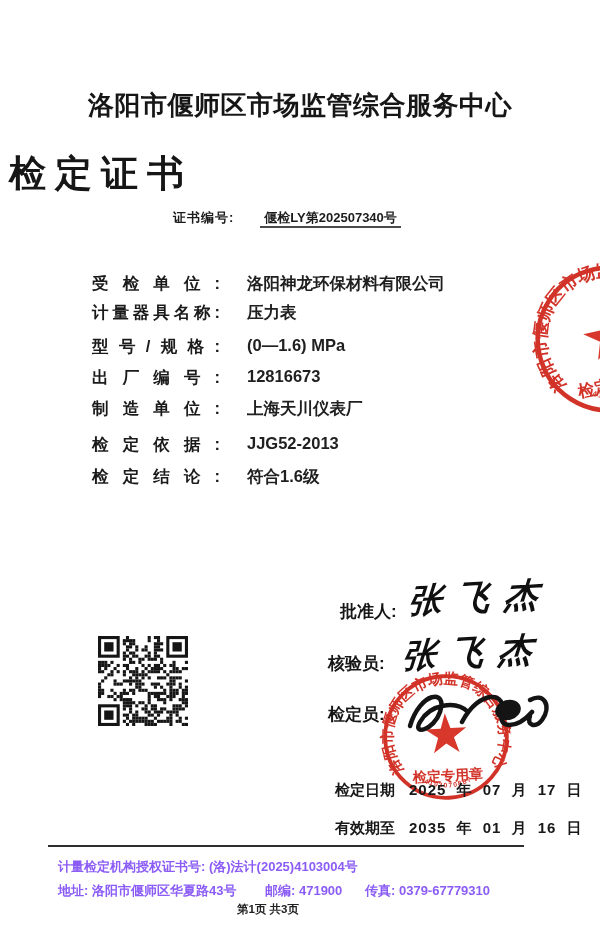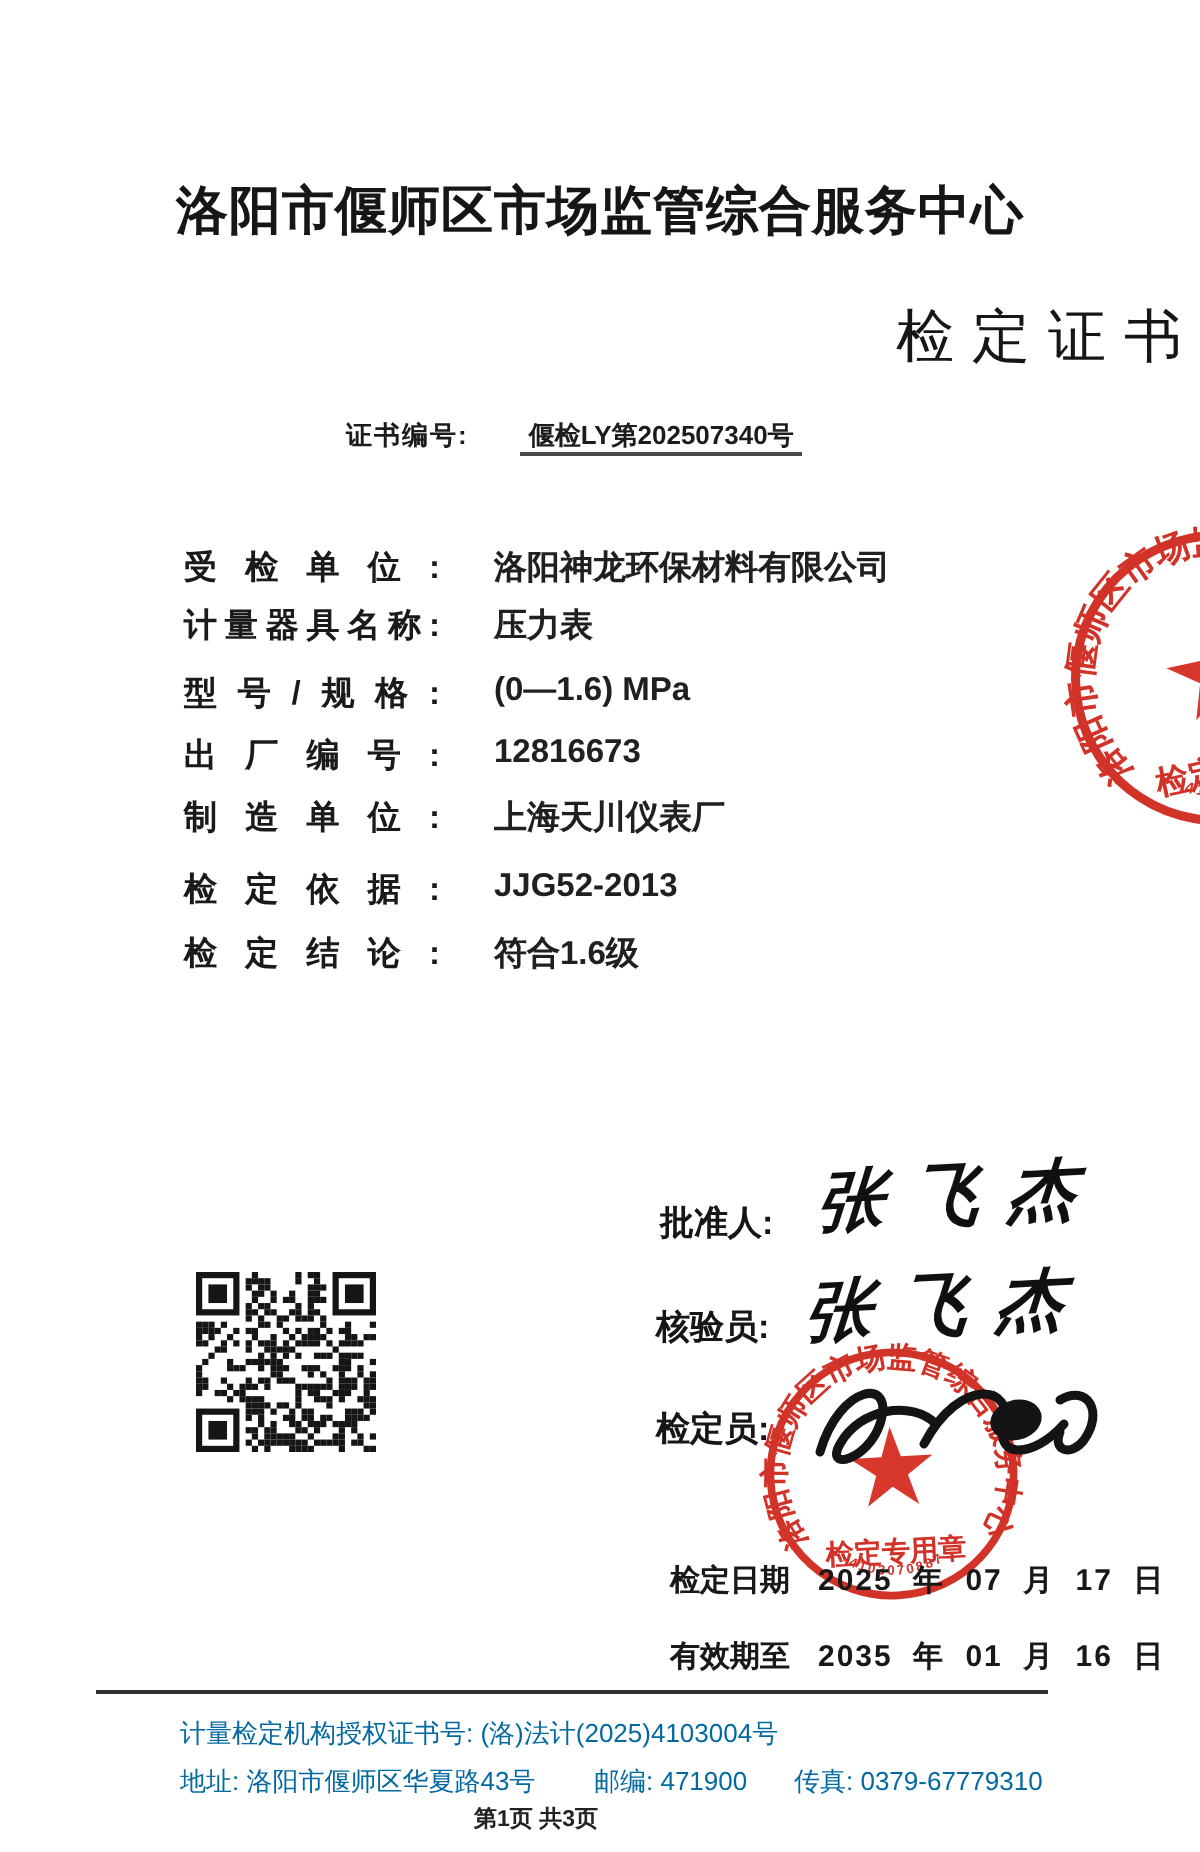--- a/index.html
+++ b/index.html
@@ -8,41 +8,41 @@
     position:relative; width:600px; height:926px; margin:0 auto;
     background:#fff; overflow:hidden; color:#1c1c1c;
     font-family:"Liberation Sans","DejaVu Sans",sans-serif;
   }
   .abs { position:absolute; }
   .org-title {
     top:88px; left:0; width:600px; text-align:center;
     font-size:26px; font-weight:700; letter-spacing:0.5px; color:#161616;
   }
   .doc-title {
-    top:149px; left:0; width:600px; text-align:right;
-    font-size:29px; font-weight:400; letter-spacing:9px; text-indent:9px; color:#161616;
+    top:149px; left:0; width:600px; text-align:left;
+    font-size:37px; font-weight:700; letter-spacing:9px; text-indent:9px; color:#161616;
   }
   .certno-row { top:209px; left:173px; font-size:13px; }
   .certno-label { font-weight:700; letter-spacing:1px; }
   .certno-value { margin-left:26px; font-weight:600; border-bottom:2px solid #4a4a4a; padding:0 4px 1px 4px; }
   .field-row { position:absolute; left:92px; height:22px; font-size:16.5px; }
   .f-label {
     display:inline-block; width:128px; font-weight:700;
     text-align:justify; text-align-last:justify; color:#1a1a1a;
   }
   .f-value { position:absolute; left:155px; top:0; white-space:nowrap; font-weight:600; color:#202020; }
   .sign-label { font-size:17px; font-weight:700; color:#161616; }
   .sig-text {
     font-size:34px; font-weight:600; font-style:italic; letter-spacing:14px;
     color:#101010; transform:rotate(-3deg) skewX(-7deg); white-space:nowrap;
   }
   .date-row { font-size:15px; font-weight:700; white-space:nowrap; color:#181818;text-align:right; }
   .date-value { margin-left:14px; font-weight:700; word-spacing:5px; letter-spacing:1px; }
   .footer-rule { top:845px; left:48px; width:476px; border-top:2px solid #2e2e2e; }
-  .foot { font-size:13px; font-weight:400; color:#0369a1; white-space:nowrap;margin-left:32px; }
+  .foot { font-size:13px; font-weight:700; color:#8b5cf6; white-space:nowrap; }
   .page-no { top:902px; left:237px; font-size:11.5px; font-weight:600; color:#222; }
   .seal { mix-blend-mode:multiply; opacity:0.93; }
   .seal svg { overflow:visible; }
   .seal-top  { top:264px; left:534px; width:150px; height:150px; transform:rotate(-12deg); }
   .seal-bottom { top:673px; left:382px; width:128px; height:128px; transform:rotate(-3deg); }
   .seal circle { stroke:#cf2318; fill:none; }
   .seal .rim { font-size:23px; font-weight:700; fill:#cf2318; font-family:"Liberation Sans",sans-serif; }
   .seal .sealname { font-size:22px; font-weight:700; fill:#cf2318; text-anchor:middle; }
   .seal .serial { font-size:10.5px; font-weight:700; fill:#cf2318; letter-spacing:2px; }
   .seal polygon { fill:#d5281c; }
@@ -83,21 +83,21 @@
   </div>
   <div class="field-row" style="top:434px">
     <span class="f-label">检定依据:</span>
     <span class="f-value">JJG52-2013</span>
   </div>
   <div class="field-row" style="top:466px">
     <span class="f-label">检定结论:</span>
     <span class="f-value">符合1.6级</span>
   </div>
 
-  <span class="abs sign-label" style="top:600px;left:330px">批准人:</span>
+  <span class="abs sign-label" style="top:600px;left:340px">批准人:</span>
   <span class="abs sig-text" style="top:575px;left:408px">张飞杰</span>
 
   <span class="abs sign-label" style="top:652px;left:328px">核验员:</span>
   <span class="abs sig-text" style="top:630px;left:402px">张飞杰</span>
 
   <span class="abs sign-label" style="top:703px;left:328px">检定员:</span>
 
   <svg id="qr" class="abs qr" viewBox="0 0 90 90" fill="#151515">
       <rect x="27.93" y="0.00" width="3.10" height="3.10"></rect>
       <rect x="49.66" y="0.00" width="3.10" height="3.10"></rect>

